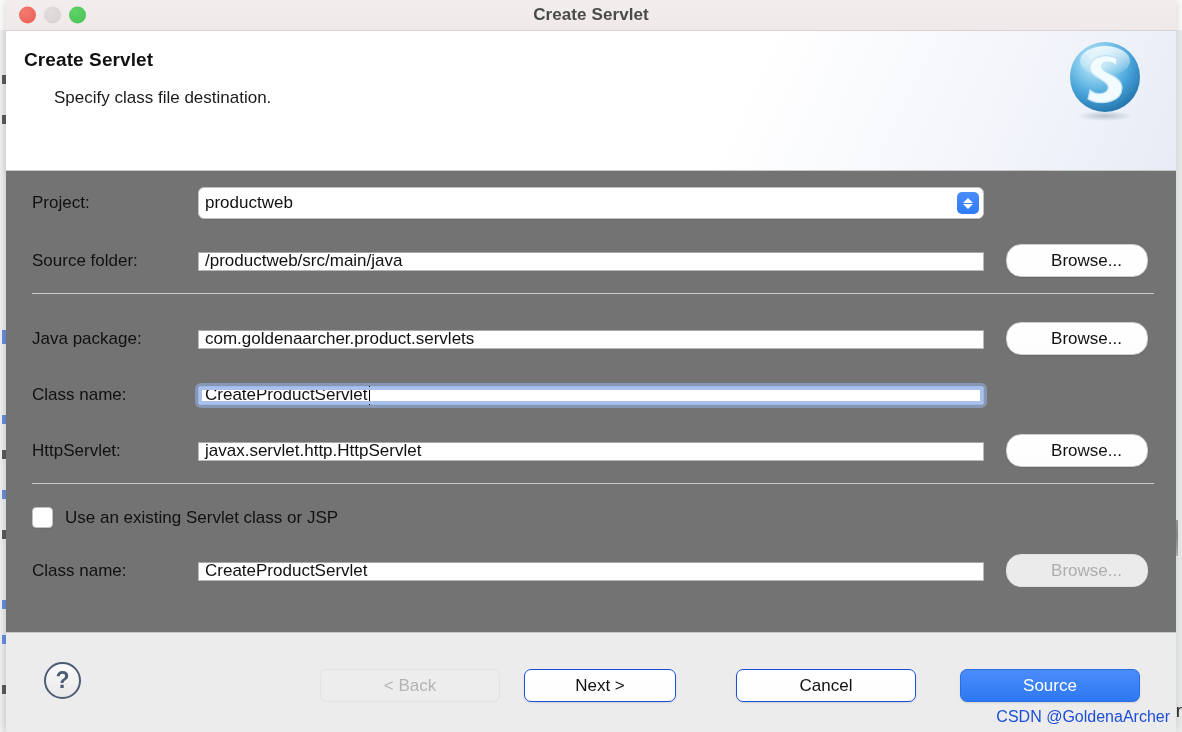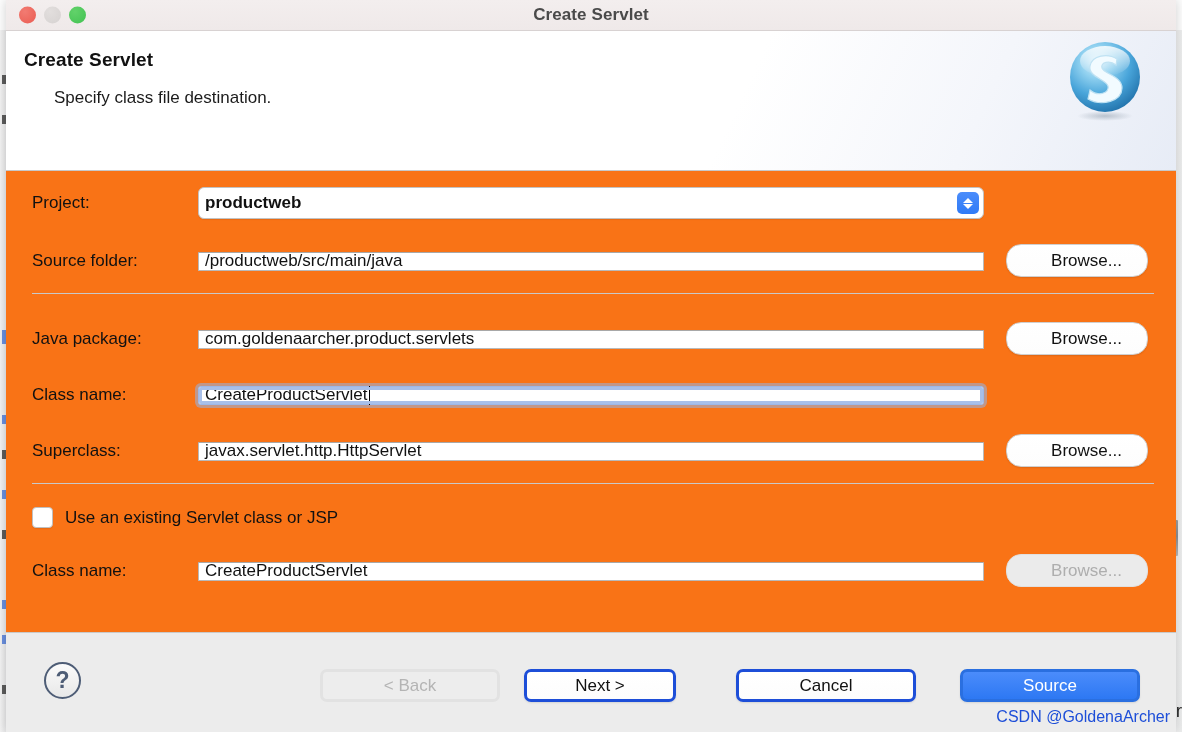--- a/index.html
+++ b/index.html
@@ -91,21 +91,21 @@
   }
   .banner-icon {
     position: absolute; right: 28px; top: 6px;
     width: 86px; height: 86px;
   }
 
   
   .body {
     position: relative;
     height: 462px;
-    background: #f97316;
+    background: #737373;
     border-bottom: 1px solid #c9c9c9;
   }
 
   .row { position: absolute; left: 0; right: 0; height: 32px; display: flex; align-items: center; }
   .row .label {
     width: 192px; padding-left: 26px; font-size: 17px; color: #111;
     white-space: nowrap;
   }
   .field {
     height: 19px;
@@ -117,21 +117,20 @@
     display: flex; align-items: center;
     width: 786px;
     border-radius: 1px;
   }
   .field.combo {
     border-radius: 6px;
     border: 1px solid #c2c2c2;
     box-shadow: 0 1px 1px rgba(0,0,0,.07);
     position: relative;
     height: 32px;
-    font-weight: bold;
   }
   .combo-arrow {
     position: absolute; right: 4px; top: 50%; transform: translateY(-50%);
     width: 22px; height: 22px; border-radius: 5px;
     background: linear-gradient(to bottom,#4b8dfb,#2f7af6);
     display: flex; flex-direction: column; align-items: center; justify-content: center;
     gap: 1px;
   }
   .combo-arrow span {
     display:block; width: 0; height: 0;
@@ -196,21 +195,21 @@
     border: 2px solid #4e5d76;
     background: linear-gradient(to bottom,#fbfbfb,#e8e8e8);
     color: #4e5d76; font-size: 23px; font-weight: bold;
     display: flex; align-items: center; justify-content: center;
     cursor: default;
   }
   .btn {
     position: absolute; top: 669px;
     height: 33px;
     background: linear-gradient(to bottom,#ffffff,#fdfdfd);
-    border: 3px solid #1d4ed8;
+    border: 1px solid #1d4ed8;
     border-radius: 7px;
     box-shadow: 0 1px 2px rgba(0,0,0,.10);
     font-size: 17px; color: #111;
     display: flex; align-items: center; justify-content: center;
     cursor: default;
   }
   .btn.disabled { background: #ededed; border-color: #e2e2e2; color: #b4b4b4; box-shadow:none; }
   .btn.primary {
     background: linear-gradient(to bottom,#4b8cfb,#2d78f3);
     border-color: #2a6fe0; color: #fff;
@@ -319,21 +318,21 @@
 
     <div class="row" style="top:208px">
       <div class="label">Class name:</div>
       <div class="field focused">
         <span>CreateProductServlet</span>
           <i class="caret"></i>
       </div>
     </div>
 
     <div class="row" style="top:264px">
-      <div class="label">Superclass:</div>
+      <div class="label">HttpServlet:</div>
       <div class="field">
         <span>javax.servlet.http.HttpServlet</span>
       </div>
     </div>
     <div class="browse-btn" style="left:1000px; top:263px">Browse...</div>
 
     <div class="sep" style="top:312px"></div>
 
     <div class="checkbox-row" style="top:336px">
       <div class="checkbox"></div>

